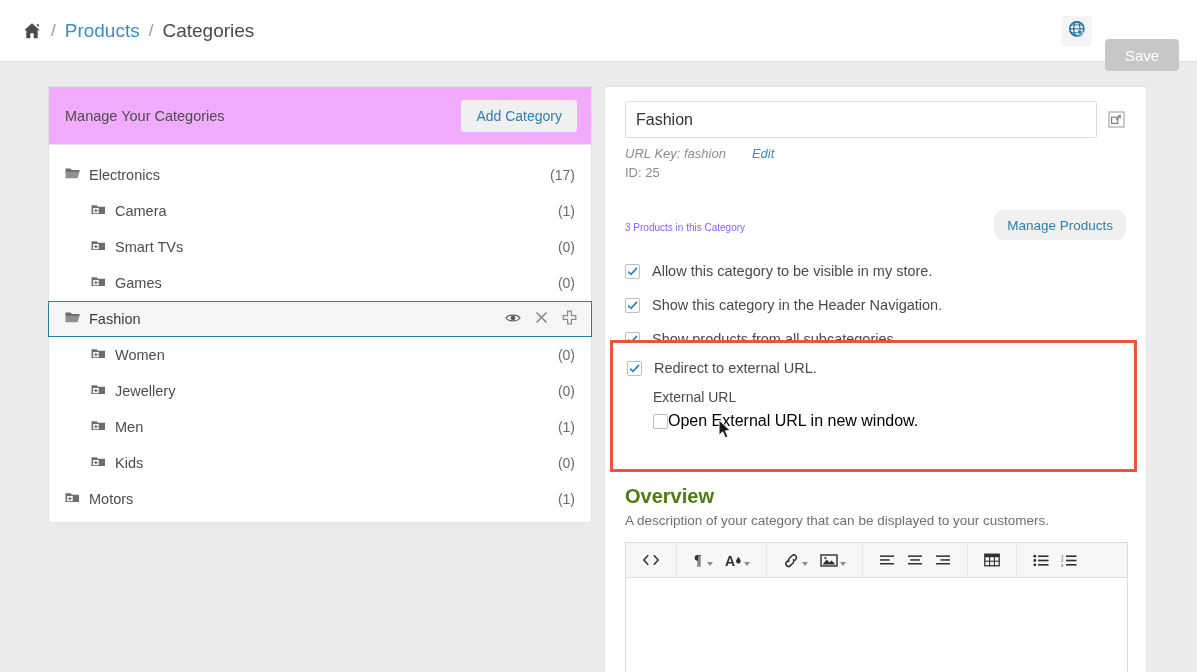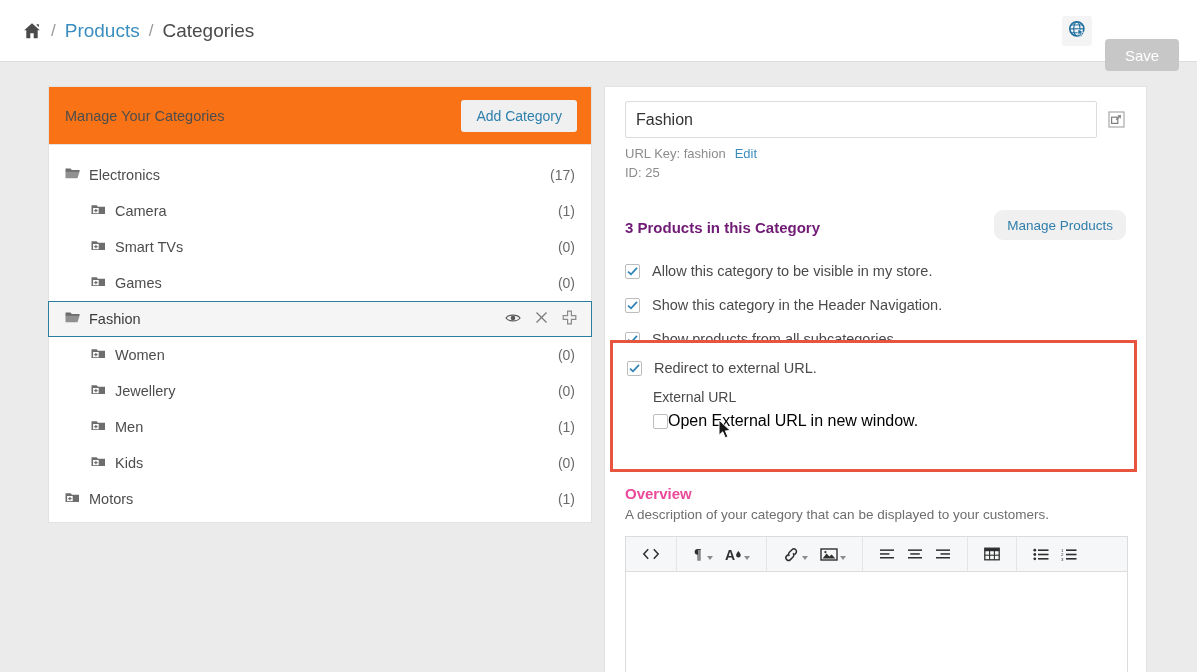--- a/index.html
+++ b/index.html
@@ -51,21 +51,21 @@
 
   
   .left-panel {
     position: absolute; left: 48px; top: 86px;
     width: 544px; height: 437px;
     background: #ffffff;
     border: 1px solid #e2e2e2;
   }
   .left-head {
     position: relative; height: 58px;
-    background: #f97316;
+    background: #f0abfc;
     border-bottom: 1px solid #e4e4e4;
     display: flex; align-items: center;
   }
   .left-head-title {
     margin-left: 16px; font-size: 14.5px; color: #4d4d4d;
   }
   .add-cat-btn {
     position: absolute; right: 14px; top: 13px;
     height: 32px; padding: 0 15px;
     background: #f0f0f0; color: #2e7fab;
@@ -118,30 +118,30 @@
     padding: 0 10px; font-size: 16px; color: #333;
     font-family: inherit; background: #fff; outline: none;
   }
   .ext-icon-btn {
     width: 19px; height: 19px; margin-top: 9px;
     display: flex; align-items: center; justify-content: center;
     cursor: pointer;
   }
   .urlkey-line {
     margin-top: 8px; font-size: 13px; color: #8c8c8c;
-    display: flex; align-items: baseline; gap: 9px;
+    display: flex; align-items: baseline; gap: 26px; font-style: italic;
   }
   .edit-link { color: #3a8dbf; cursor: pointer; text-decoration: none; }
   .id-line { margin-top: 4px; font-size: 13px; color: #8c8c8c; }
 
   .products-row {
     margin-top: 30px; position: relative;
     display: flex; align-items: center; height: 34px;
   }
-  .products-title { font-size: 15px; font-weight: bold; color: #701a75; }
+  .products-title { font-size: 10px; font-weight: normal; color: #8b5cf6; }
   .manage-btn {
     position: absolute; right: 0; top: 0;
     height: 30px; padding: 0 13px;
     background: #f0f0f0; color: #2e7fab;
     border: none; border-radius: 9px;
     font-size: 13.5px; font-family: inherit; cursor: pointer;
     display: flex; align-items: center;
   }
 
   .check-row {
@@ -179,21 +179,21 @@
     padding: 0 8px; font-size: 14px; color: #3a3a3a;
     font-family: inherit; background: #fff; outline: none;
   }
   .newwin-row {
     margin-top: 7px; margin-left: 26px;
     display: flex; align-items: center; cursor: pointer;
   }
 
   
   .overview-wrap { position: absolute; left: 624px; top: 484px; width: 503px; }
-  .ov-title { font-size: 15px; font-weight: bold; color: #ec4899; }
+  .ov-title { font-size: 20px; font-weight: bold; color: #4d7c0f; }
   .ov-sub { margin-top: 5px; font-size: 13.5px; color: #6e6e6e; }
   .editor {
     margin-top: 14px; width: 503px;
     border: 1px solid #dcdcdc; background: #fff;
   }
   .ed-toolbar {
     height: 35px; background: #f6f7f8;
     border-bottom: 1px solid #dcdcdc;
     display: flex; align-items: stretch;
   }

